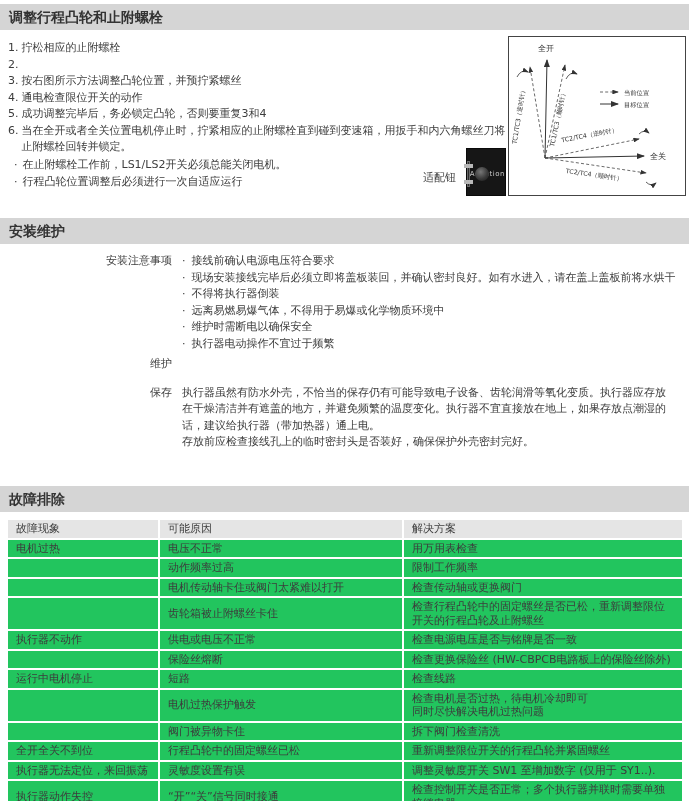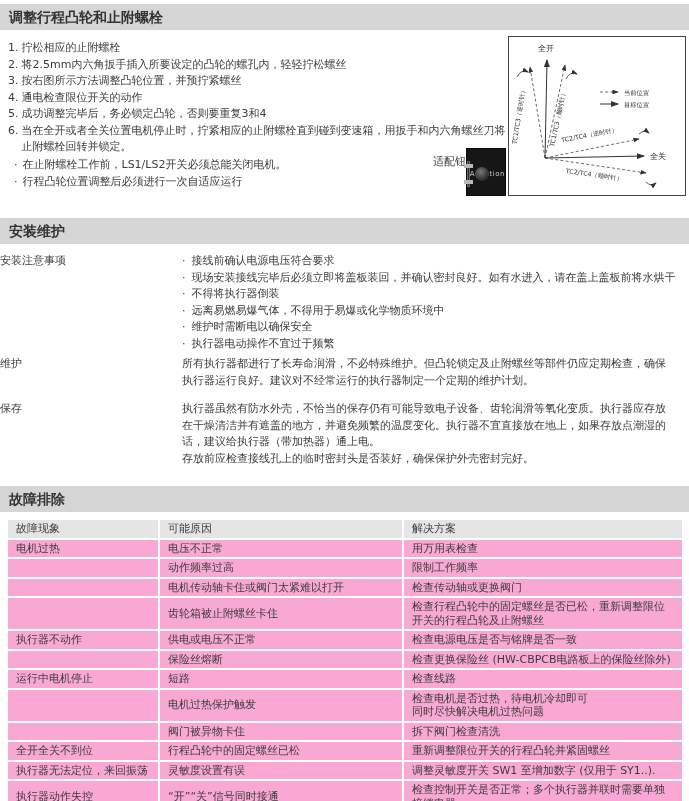--- a/index.html
+++ b/index.html
@@ -21,54 +21,54 @@
   .s1-content { position:relative; height:188px; }
   .steps { position:absolute; left:8px; top:10px; width:498px; }
   .step { display:flex; line-height:16.5px; }
   .step .n { flex:none; margin-right:3px; }
   .step.note { margin-left:6px; margin-top:1px; }
   .step.note .n { margin-right:5px; }
 
   .diagram { position:absolute; left:508px; top:6px; width:178px; height:160px; }
   .diagram text { fill:#333; }
 
-  .adaption-label { position:absolute; left:423px; top:124px;margin-left:10px; }
+  .adaption-label { position:absolute; left:423px; top:140px; }
   .adaption-photo {
     position:absolute; left:466px; top:118px; width:40px; height:48px;
     background:#161616; border:1px solid #0a0a0a;
     display:flex; flex-direction:row; align-items:center; justify-content:flex-end;
   }
   .tact { position:relative; width:28px; height:26px; margin-top:4px;
     background:#2e2e2e; border:1px solid #6a6a6a; }
   .tact .dome { position:absolute; left:7px; top:5px; width:14px; height:14px; border-radius:50%;
     background:radial-gradient(circle at 40% 35%, #777 0%, #3a3a3a 55%, #141414 100%); }
   .tact .pin { position:absolute; width:5px; height:4px; background:#b9b9b9; }
   .tact .p1 { left:-4px; top:2px; } .tact .p2 { right:-4px; top:2px; }
   .tact .p3 { left:-4px; bottom:2px; } .tact .p4 { right:-4px; bottom:2px; }
   .adaption-photo .caption { color:#c9c9c9; font-size:7px; margin-top:4px; letter-spacing:0.5px; }
 
   
   .s2-content { height:242px; padding-top:9px; }
   .s2row { display:flex; margin-bottom:4px; }
-  .s2row .lbl { flex:none; width:182px; text-align:left; padding-right:10px; line-height:16.5px; }
+  .s2row .lbl { flex:none; width:182px; text-align:right; padding-right:10px; line-height:16.5px; }
   .s2row .val { flex:1; max-width:494px; line-height:16.5px; }
   .bullet { display:flex; }
   .bullet .n { flex:none; margin-right:6px; }
   .s2row.maintain { margin-top:1px; margin-bottom:12px; }
   .s2row .val p { margin:0; }
 
   
   table.trouble {
     border-collapse:separate; border-spacing:2px; table-layout:fixed;
     width:678px; margin:6px 5px 0 6px; background:#fff;
   }
   table.trouble col.c1 { width:150px; }
   table.trouble col.c2 { width:242px; }
   table.trouble th, table.trouble td {
-    background:#f9a8d4; text-align:left; font-weight:normal;
+    background:#22c55e; text-align:left; font-weight:normal;
     padding:2px 8px; line-height:13.5px; height:17px; vertical-align:middle;
     font-size:11px; color:#3c3c3c;
   }
   table.trouble th { background:#e5e5e5; }
   td.pre { white-space:pre-line; }
 </style>
 </head>
 <body>
 
 <div class="page">
@@ -78,21 +78,20 @@
   </div>
 
   <div class="s1-content">
     <div class="steps">
       <div class="step">
           <span class="n">1.</span>
           <span class="t">拧松相应的止附螺栓</span>
         </div>
       <div class="step">
           <span class="n">2.</span>
-          <span class="t">将2.5mm内六角扳手插入所要设定的凸轮的螺孔内，轻轻拧松螺丝</span>
         </div>
       <div class="step">
           <span class="n">3.</span>
           <span class="t">按右图所示方法调整凸轮位置，并预拧紧螺丝</span>
         </div>
       <div class="step">
           <span class="n">4.</span>
           <span class="t">通电检查限位开关的动作</span>
         </div>
       <div class="step">
@@ -189,21 +188,20 @@
           </div>
         <div class="bullet">
             <span class="n">·</span>
             <span>执行器电动操作不宜过于频繁</span>
           </div>
       </div>
     </div>
 
     <div class="s2row maintain">
       <div class="lbl">维护</div>
-      <div class="val">所有执行器都进行了长寿命润滑，不必特殊维护。但凸轮锁定及止附螺丝等部件仍应定期检查，确保执行器运行良好。建议对不经常运行的执行器制定一个定期的维护计划。</div>
     </div>
 
     <div class="s2row">
       <div class="lbl">保存</div>
       <div class="val">
         <p>执行器虽然有防水外壳，不恰当的保存仍有可能导致电子设备、齿轮润滑等氧化变质。执行器应存放在干燥清洁并有遮盖的地方，并避免频繁的温度变化。执行器不宜直接放在地上，如果存放点潮湿的话，建议给执行器（带加热器）通上电。</p>
         <p>存放前应检查接线孔上的临时密封头是否装好，确保保护外壳密封完好。</p>
       </div>
     </div>
   </div>

